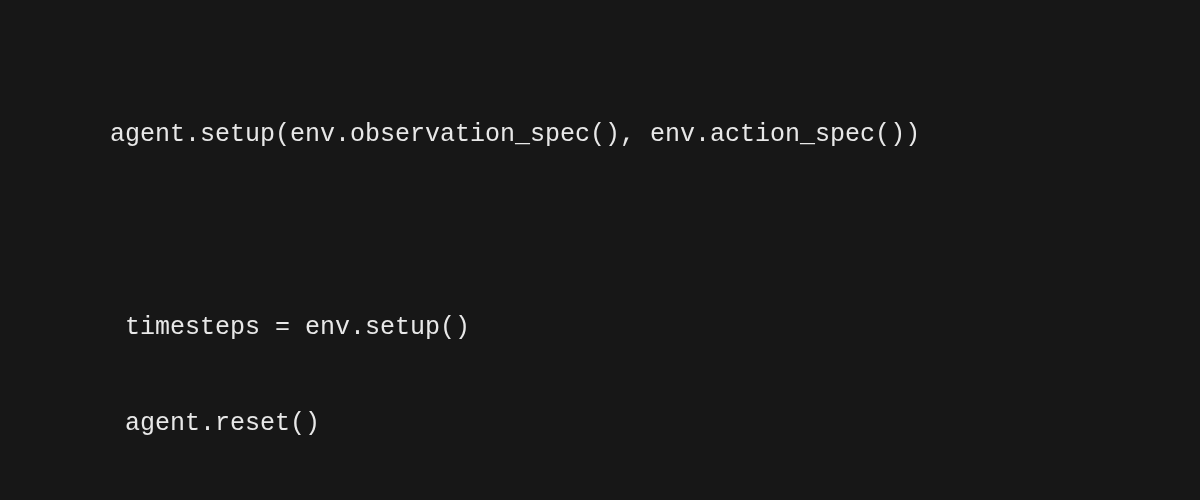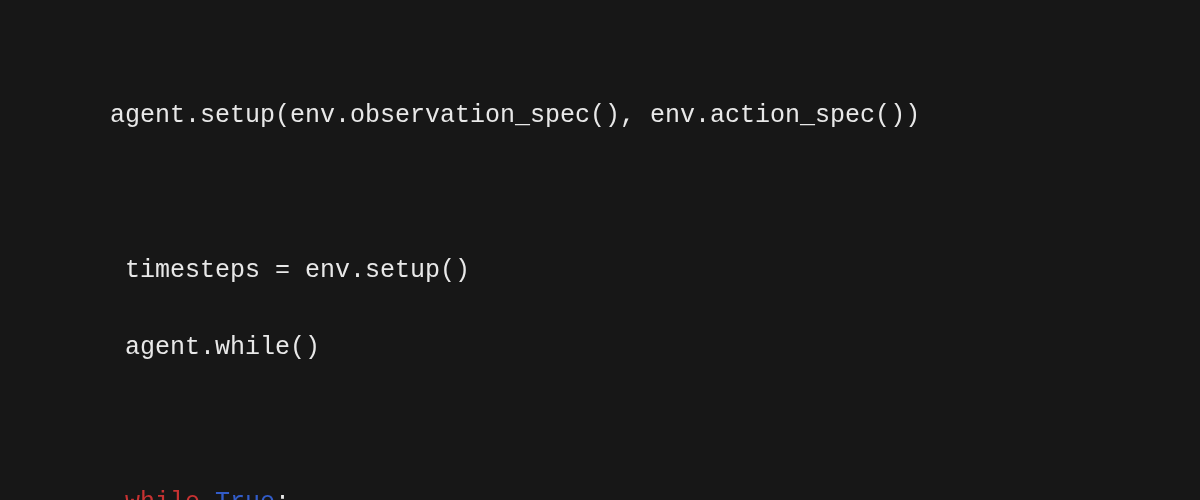--- a/index.html
+++ b/index.html
@@ -16,20 +16,21 @@
       line-height: 1.55;
       overflow: hidden;
     }
     .code-block {
       padding: 58px 110px;
       white-space: pre;
       color: #e8e8e8;
     }
     .code-line {
       display: block;
+      margin-top: 19px;
     }
     .tok-text {
       color: #e8e8e8;
     }
     .tok-keyword {
       color: #c83232;
     }
     .tok-constant {
       color: #325cc8;
     }
@@ -37,20 +38,20 @@
       color: #e8e8e8;
     }
   </style>
 </head>
 <body>
 
 <div class="code-block">
 <span class="code-line"><span class="tok-text">agent.setup(env.observation_spec(), env.action_spec())</span></span>
 <span class="code-line"> </span>
 <span class="code-line"><span class="tok-text"> </span><span class="tok-text">timesteps </span><span class="tok-operator">=</span><span class="tok-text"> env.setup()</span></span>
-<span class="code-line"><span class="tok-text"> </span><span class="tok-text">agent.while()</span></span>
+<span class="code-line"><span class="tok-text"> </span><span class="tok-text">agent.reset()</span></span>
 <span class="code-line"> </span>
 <span class="code-line"><span class="tok-text"> </span><span class="tok-keyword">while</span><span class="tok-text"> </span><span class="tok-constant">True</span><span class="tok-text">:</span></span>
 
 
 
 
 </div>
 
 </body></html>

